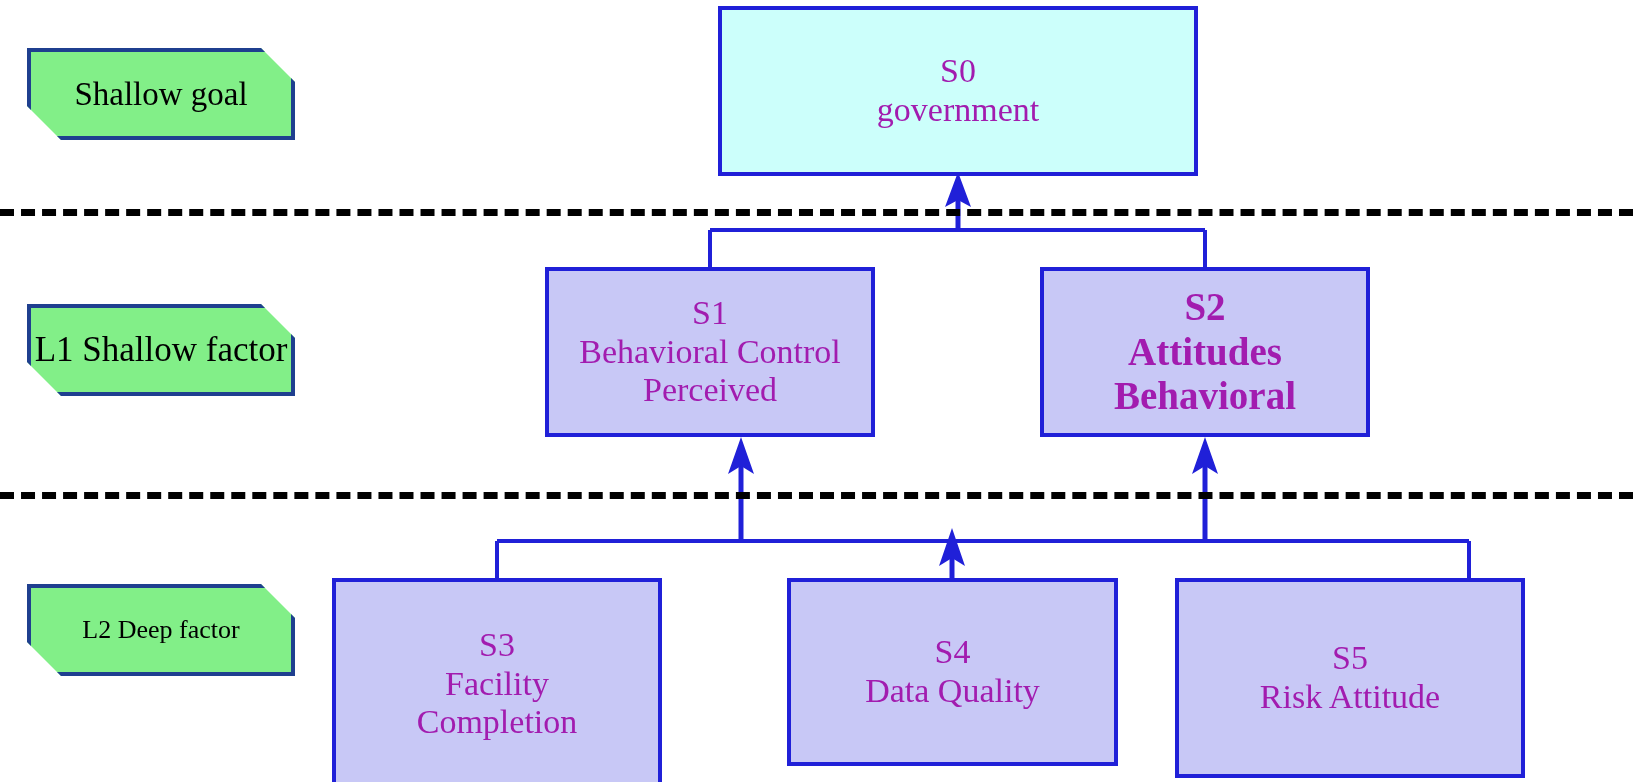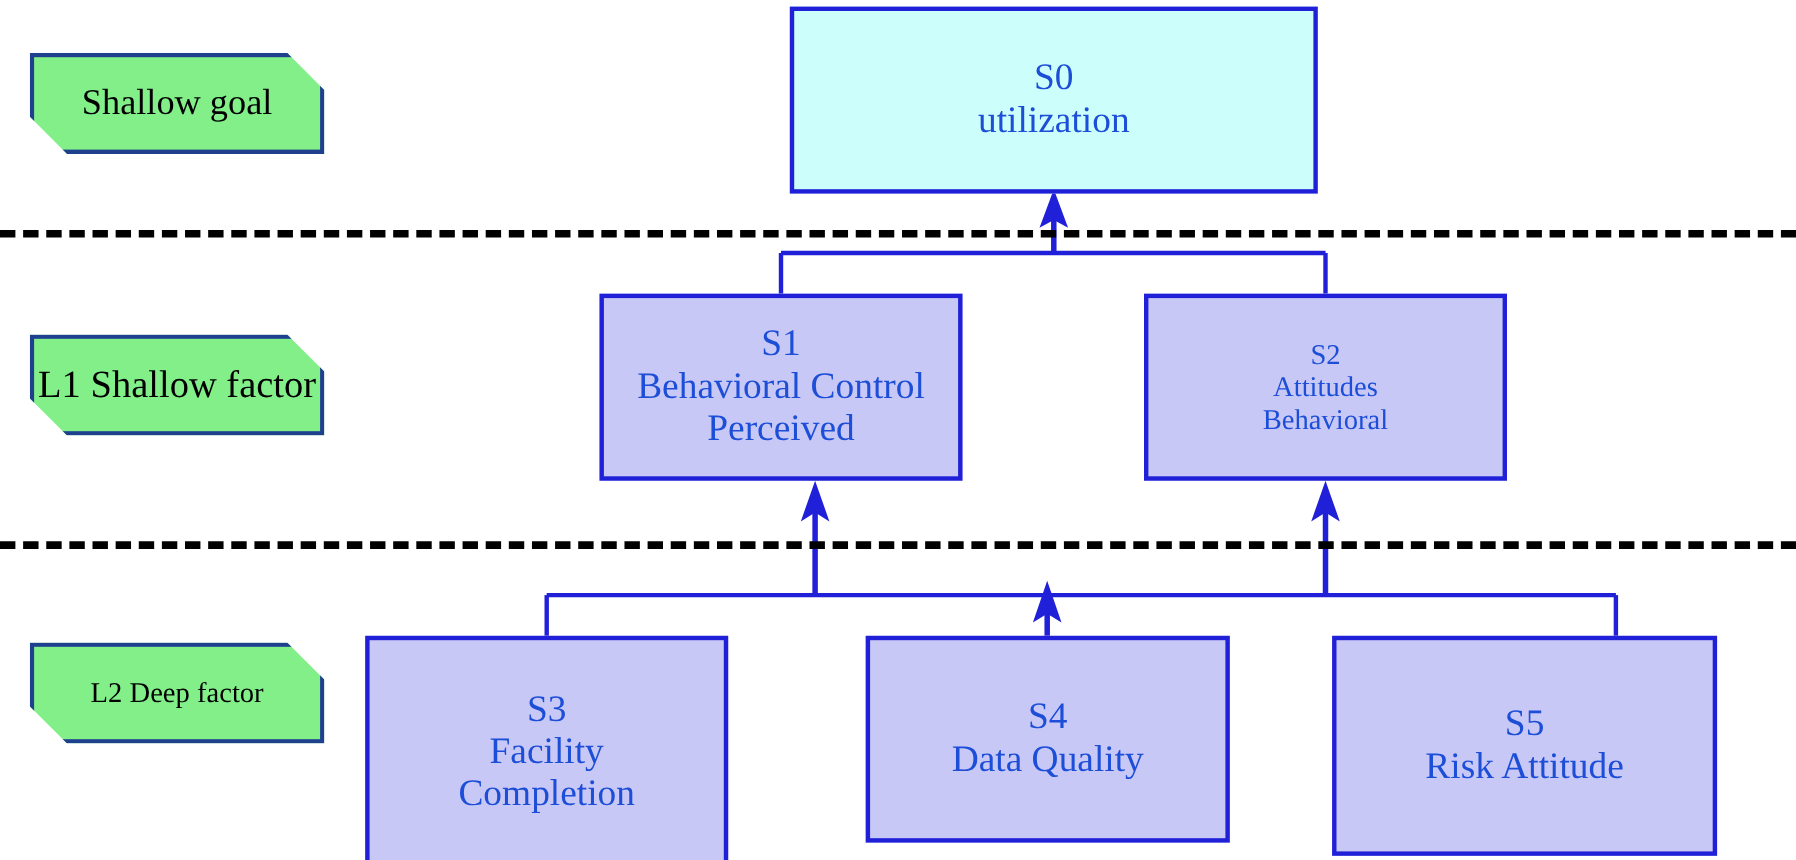--- a/index.html
+++ b/index.html
@@ -13,21 +13,21 @@
   svg#wires{position:absolute;left:0;top:0;width:1633px;height:782px;overflow:visible;}
 
   .node{
     position:absolute;
     box-sizing:border-box;
     border:4px solid #2020d8;
     display:flex;
     align-items:center;
     justify-content:center;
     text-align:center;
-    color:#1d4ed8;
+    color:#a21caf;
     line-height:1.14;
     white-space:nowrap;
     z-index:4;
   }
   .node .txt{display:block;}
   .node.goal{background:#ccfffb;}
   .node.factor{background:#c8c8f6;}
 
   .legend{
     position:absolute;
@@ -104,33 +104,33 @@
   <div class="legend" style="left:27px;top:584px;width:268px;height:92px;font-size:26px;">
     <span class="lg-inner">
       <span class="txt">L2</span>
       <span class="txt">Deep factor</span>
     </span>
   </div>
 
   <div class="node goal" style="left:718px;top:6px;width:480px;height:170px;font-size:34px;">
     <span>
       <span class="txt">S0</span>
-      <span class="txt">utilization</span>
+      <span class="txt">government</span>
     </span>
   </div>
 
   <div class="node factor" style="left:545px;top:267px;width:330px;height:170px;font-size:34px;">
     <span>
       <span class="txt">S1</span>
       <span class="txt">Behavioral Control</span>
       <span class="txt">Perceived</span>
     </span>
   </div>
 
-  <div class="node factor" style="left:1040px;top:267px;width:330px;height:170px;font-size:26px;">
+  <div class="node factor" style="left:1040px;top:267px;width:330px;height:170px;font-size:39px;font-weight:bold;">
     <span>
       <span class="txt">S2</span>
       <span class="txt">Attitudes</span>
       <span class="txt">Behavioral</span>
     </span>
   </div>
 
   <div class="node factor" style="left:332px;top:578px;width:330px;height:212px;font-size:34px;">
     <span>
       <span class="txt">S3</span>
@@ -139,20 +139,20 @@
     </span>
   </div>
 
   <div class="node factor" style="left:787px;top:578px;width:331px;height:188px;font-size:34px;">
     <span>
       <span class="txt">S4</span>
       <span class="txt">Data Quality</span>
     </span>
   </div>
 
-  <div class="node factor" style="left:1211px;top:578px;width:350px;height:200px;font-size:34px;">
+  <div class="node factor" style="left:1175px;top:578px;width:350px;height:200px;font-size:34px;">
     <span>
       <span class="txt">S5</span>
       <span class="txt">Risk Attitude</span>
     </span>
   </div>
 
 </div>
 
 </body></html>

